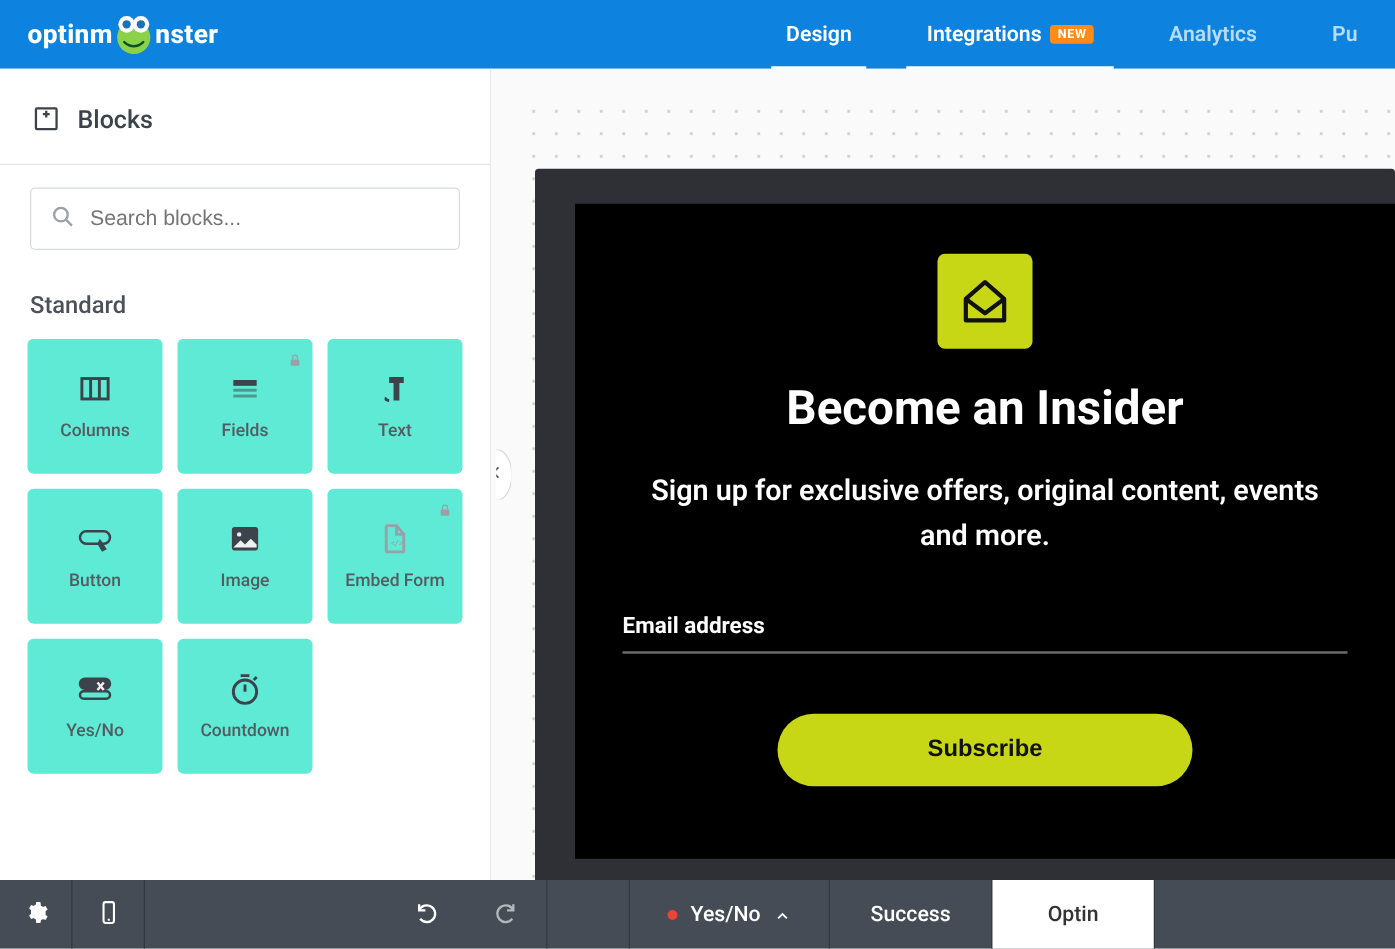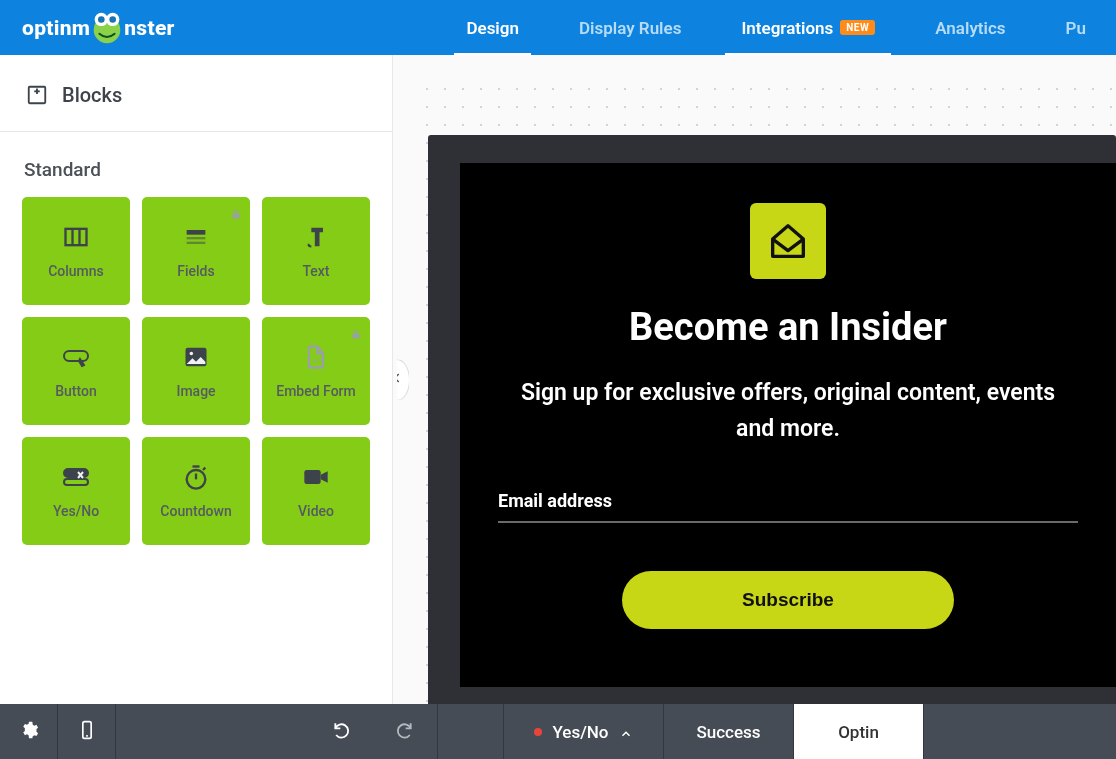--- a/index.html
+++ b/index.html
@@ -30,21 +30,21 @@
 .sidebar-header h2 { font-size: 20px; color: #3c434a; font-weight: 500; }
 
 .search-wrap { padding: 18px 24px 6px; }
 .search { display: flex; align-items: center; gap: 12px; border: 1px solid #d6dadf; border-radius: 4px; padding: 12px 15px; }
 .search svg { width: 20px; height: 20px; flex-shrink: 0; }
 .search input { border: none; outline: none; font-size: 17px; color: #8a9099; width: 100%; background: transparent; }
 
 .section-title { font-size: 19px; color: #4b5158; font-weight: 500; padding: 26px 24px 16px; }
 
 .blocks-grid { display: grid; grid-template-columns: repeat(3, 1fr); gap: 12px; padding: 0 22px 20px; overflow-y: auto; }
-.block { background: #84cc16; border-radius: 5px; height: 108px; display: flex; flex-direction: column; align-items: center; justify-content: center; gap: 12px; cursor: pointer; position: relative; }
+.block { background: #5eead4; border-radius: 5px; height: 108px; display: flex; flex-direction: column; align-items: center; justify-content: center; gap: 12px; cursor: pointer; position: relative; }
 .block-icon { width: 28px; height: 28px; display: flex; align-items: center; justify-content: center; }
 .block-icon svg { width: 100%; height: 100%; }
 .block-label { font-size: 14px; color: #555b62; font-weight: 500; }
 .lock-icon { position: absolute; top: 8px; right: 8px; width: 12px; height: 14px; color: #a4aab1; }
 
 
 .collapse-handle { position: absolute; left: 397px; top: 50%; transform: translate(-50%, -50%); width: 24px; height: 40px; border-radius: 50%; background: #fff; box-shadow: 0 0 0 1px #d6dadf; display: flex; align-items: center; justify-content: center; color: #555; cursor: pointer; z-index: 5; clip-path: inset(0 0 0 50%); }
 .collapse-handle svg { width: 14px; height: 14px; }
 
 
@@ -92,21 +92,20 @@
           <circle cx="26" cy="11" r="7" fill="#fff"></circle>
         <circle cx="14" cy="11" r="3.5" fill="#1b73b6"></circle>
           <circle cx="26" cy="11" r="3.5" fill="#1b73b6"></circle>
         <path d="M12 26 Q20 33 28 26" stroke="#0b4f22" stroke-width="2" fill="none" stroke-linecap="round"></path>
       </svg>
     </span>
     <span class="logo-text">nster</span>
   </div>
   <div class="topnav">
     <div class="topnav-item active">Design</div>
-    <div class="topnav-item">Display Rules</div>
     <div class="topnav-item integrations">
       <span>Integrations</span>
       <span class="badge-new">NEW</span>
     </div>
     <div class="topnav-item">Analytics</div>
     <div class="topnav-item">Pu</div>
   </div>
 </div>
 
 <div class="main">
@@ -116,20 +115,31 @@
       <span class="icon-box">
         <svg viewBox="0 0 24 24" fill="none" stroke="#3c434a" stroke-width="2">
           <rect x="3" y="3" width="18" height="18" rx="1"></rect>
           <line x1="9" y1="8" x2="15" y2="8"></line>
             <line x1="12" y1="5" x2="12" y2="11"></line>
         </svg>
       </span>
       <h2>Blocks</h2>
     </div>
 
+    <div class="search-wrap">
+      <div class="search">
+        <span>
+          <svg viewBox="0 0 24 24" fill="none" stroke="#9aa0a8" stroke-width="2.2">
+            <circle cx="10.5" cy="10.5" r="6.5"></circle>
+              <line x1="15.5" y1="15.5" x2="21" y2="21"></line>
+          </svg>
+        </span>
+        <input type="text" placeholder="Search blocks..." style="">
+      </div>
+    </div>
 
     <div class="section-title">Standard</div>
 
     <div class="blocks-grid">
 
       <div class="block">
         <span class="block-icon">
           <svg viewBox="0 0 24 24" fill="none" stroke="#3c434a" stroke-width="2">
               <rect x="3" y="5" width="18" height="14"></rect>
               <line x1="9" y1="5" x2="9" y2="19"></line>
@@ -217,29 +227,20 @@
           <svg viewBox="0 0 24 24" fill="none" stroke="#3c434a" stroke-width="2">
               <circle cx="12" cy="14" r="8"></circle>
               <line x1="12" y1="14" x2="12" y2="9"></line>
               <line x1="9" y1="3" x2="15" y2="3"></line>
               <line x1="18" y1="6" x2="20" y2="4"></line>
             </svg>
         </span>
         <span class="block-label">Countdown</span>
       </div>
 
-      <div class="block">
-        <span class="block-icon">
-          <svg viewBox="0 0 24 24" fill="#3c434a">
-              <rect x="2" y="6" width="14" height="12" rx="2"></rect>
-              <path d="M16 10 l6 -3 v10 l-6 -3 Z"></path>
-            </svg>
-        </span>
-        <span class="block-label">Video</span>
-      </div>
     </div>
   </div>
 
   <div class="collapse-handle">
     <span>
       <svg viewBox="0 0 24 24" fill="none" stroke="#555" stroke-width="2.5">
           <polyline points="15 5 8 12 15 19"></polyline>
         </svg>
     </span>
   </div>

